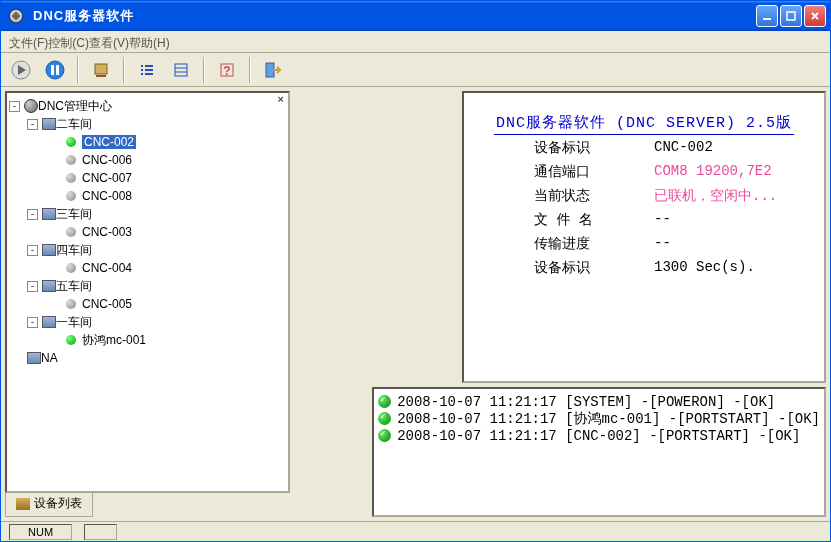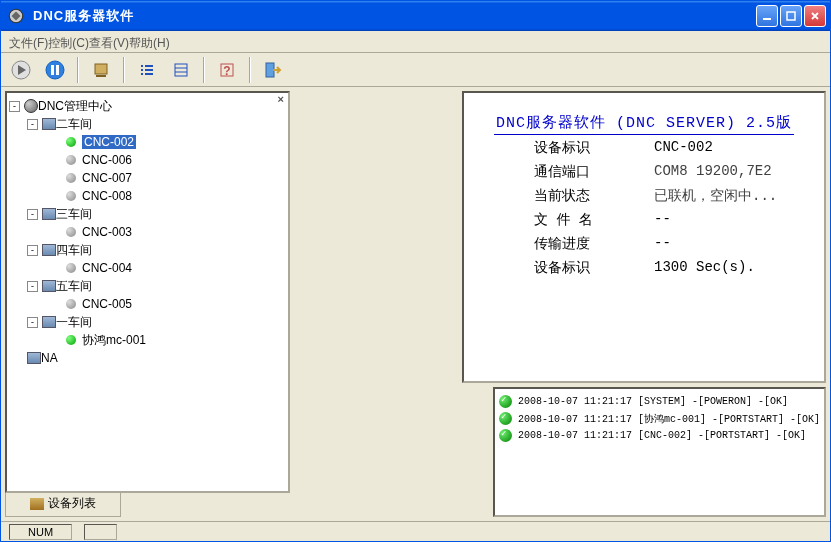--- a/index.html
+++ b/index.html
@@ -25,33 +25,33 @@
 .tree-node { display: flex; align-items: center; height: 18px; white-space: nowrap; }
 .tree-toggle { width: 11px; height: 11px; border: 1px solid #888; font-size: 9px; line-height: 9px; text-align: center; margin-right: 4px; cursor: pointer; background: #fff; font-family: monospace; }
 .tree-spacer { display: inline-block; }
 .tree-label { cursor: default; }
 .tree-label.selected { background: #316ac5; color: #fff; padding: 0 2px; }
 .dot-green { width: 10px; height: 10px; background: radial-gradient(circle at 30% 30%, #7fff7f, #00a000); border-radius: 50%; margin: 0 6px 0 3px; }
 .dot-gray { width: 10px; height: 10px; background: radial-gradient(circle at 30% 30%, #ddd, #888); border-radius: 50%; margin: 0 6px 0 3px; }
 .workshop-icon { width: 14px; height: 12px; background: linear-gradient(#9fb8d8,#6a8ab0); border: 1px solid #556; position: relative; }
 .globe-icon { width: 14px; height: 14px; border-radius: 50%; background: radial-gradient(circle at 30% 30%, #ccc, #666); border: 1px solid #333; position: relative; }
 .tab-strip { height: 24px; display: flex; align-items: flex-end; border-top: none; }
-.tab { background: #ece9d8; border: 1px solid #aca899; border-top: none; padding: 4px 24px; display: flex; align-items: center; gap: 4px; cursor: pointer; font-size: 12px; }
+.tab { background: #ece9d8; border: 1px solid #aca899; border-top: none; padding: 4px 10px; display: flex; align-items: center; gap: 4px; cursor: pointer; font-size: 12px; }
 .tab-icon { width: 14px; height: 12px; background: linear-gradient(#d0b060,#a07020); }
 .right-panel { flex: 1; display: flex; flex-direction: column; gap: 4px; align-items: flex-end; }
 .info-panel { flex: 1; border: 2px inset #aca899; background: #fff; padding: 20px 30px; font-family: "Courier New", monospace; font-size: 14px; }
 .info-title { color: #0000cc; text-align: center; font-size: 15px; letter-spacing: 1px; }
 .info-title .hr { border-bottom: 1px solid #0000cc; width: 300px; margin: 2px auto 4px; }
 .info-build { color: #0000cc; text-align: center; margin-bottom: 24px; font-size: 14px; }
 .info-table { margin-left: 40px; }
 .info-row { display: flex; margin-bottom: 6px; }
 .info-key { width: 120px; color: #000; }
 .info-val { color: #000; }
-.info-val.green { color: #404040; }
-.log-panel { height: 130px; border: 2px inset #aca899; background: #fff; overflow: auto; padding: 4px; font-family: "Courier New", monospace; font-size: 10px; }
+.info-val.green { color: #ec4899; }
+.log-panel { height: 130px; border: 2px inset #aca899; background: #fff; overflow: auto; padding: 4px; font-family: "Courier New", monospace; font-size: 14px; }
 .log-line { display: flex; align-items: center; height: 17px; }
 .log-dot { width: 13px; height: 13px; border-radius: 50%; background: radial-gradient(circle at 30% 30%, #6fef6f, #008000); margin-right: 6px; flex-shrink: 0; position: relative; }
 .log-dot::after { content: "✓"; color: #fff; font-size: 9px; position: absolute; top: -1px; left: 2px; }
 .statusbar { height: 20px; background: #ece9d8; border-top: 1px solid #aca899; display: flex; align-items: center; padding: 0 8px; font-size: 12px; }
 .status-text { flex: 1; }
 .status-cell { border: 1px inset #aca899; padding: 1px 18px; margin-right: 12px; font-size: 11px; }
 </style>
 </head>
 <body>
 

